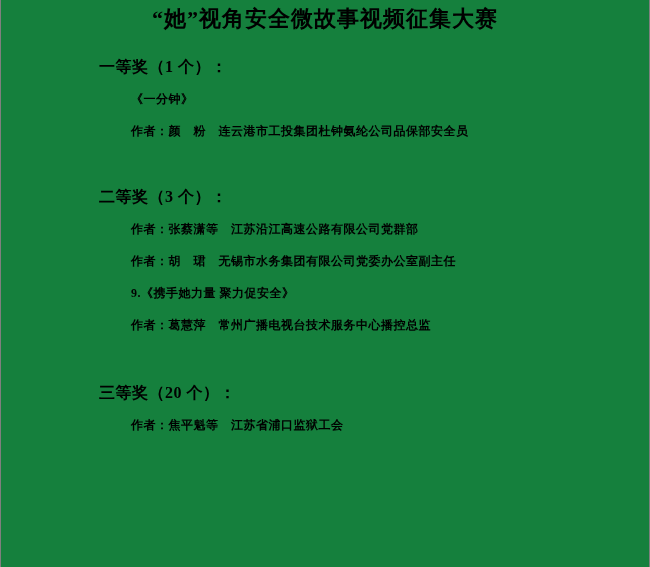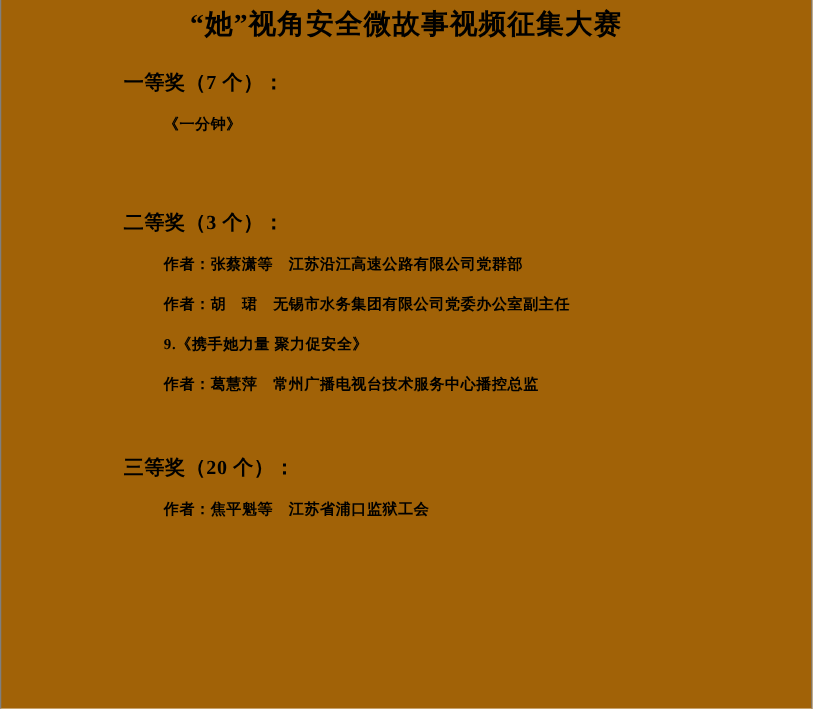--- a/index.html
+++ b/index.html
@@ -5,21 +5,21 @@
   html, body {
     margin: 0;
     padding: 0;
     background: #ffffff;
   }
   .doc {
     position: relative;
     width: 650px;
     height: 567px;
     box-sizing: border-box;
-    background: #a16207;
+    background: #15803d;
     border-left: 1px solid #7f7f7f;
     border-right: 1px solid #7f7f7f;
     overflow: hidden;
     font-family: "Liberation Serif", "DejaVu Serif", serif;
     font-weight: bold;
     color: #000000;
   }
   .title {
     padding-top: 2px;
     text-align: center;
@@ -35,35 +35,36 @@
     white-space: pre;
   }
   .section .ln {
     font-size: 12px;
     line-height: 32px;
     padding-left: 130px;
     letter-spacing: 0.5px;
     white-space: pre;
   }
   .sec1 { margin-top: 16px; }
-  .sec2 { margin-top: 48px; }
+  .sec2 { margin-top: 34px; }
   .sec3 { margin-top: 36px; }
 </style>
 </head>
 <body>
 
 <div class="doc">
 
   <div class="title">
     <div>“她”视角安全微故事视频征集大赛</div>
   </div>
 
   <div class="section sec1">
-    <div class="hdr">一等奖（7 个）：</div>
+    <div class="hdr">一等奖（1 个）：</div>
     <div class="ln">《一分钟》</div>
+    <div class="ln">作者：颜　粉　连云港市工投集团杜钟氨纶公司品保部安全员</div>
   </div>
 
   <div class="section sec2">
     <div class="hdr">二等奖（3 个）：</div>
     <div class="ln">作者：张蔡潇等　江苏沿江高速公路有限公司党群部</div>
     <div class="ln">作者：胡　珺　无锡市水务集团有限公司党委办公室副主任</div>
     <div class="ln">9.《携手她力量 聚力促安全》</div>
     <div class="ln">作者：葛慧萍　常州广播电视台技术服务中心播控总监</div>
   </div>
 

